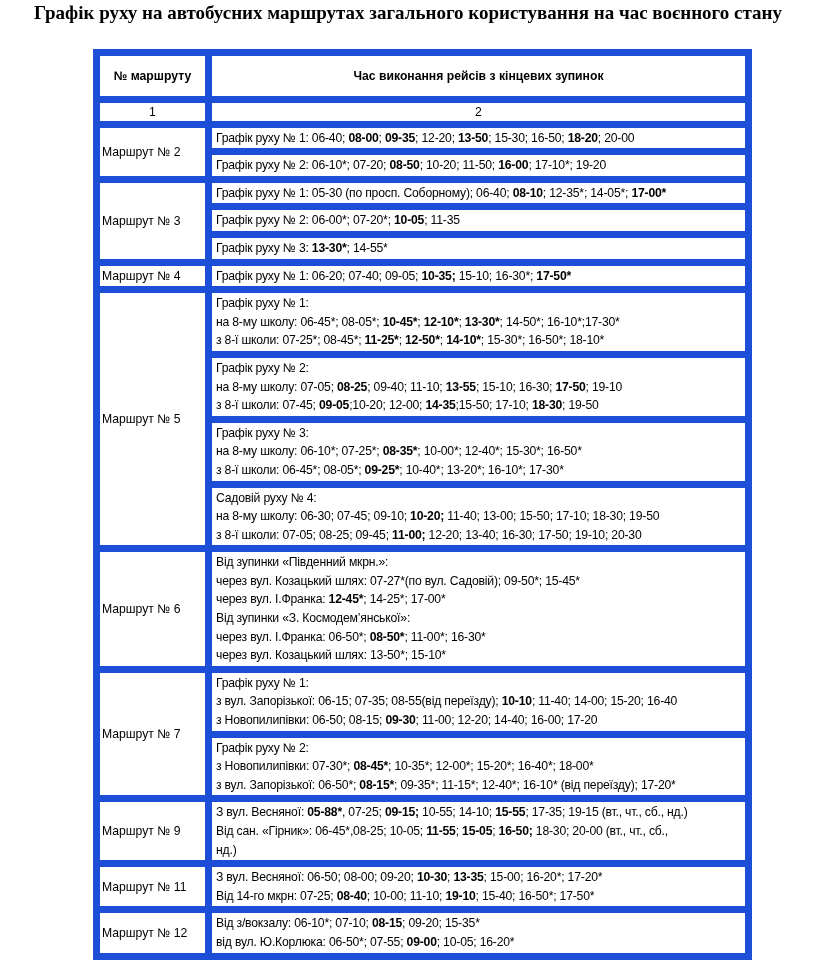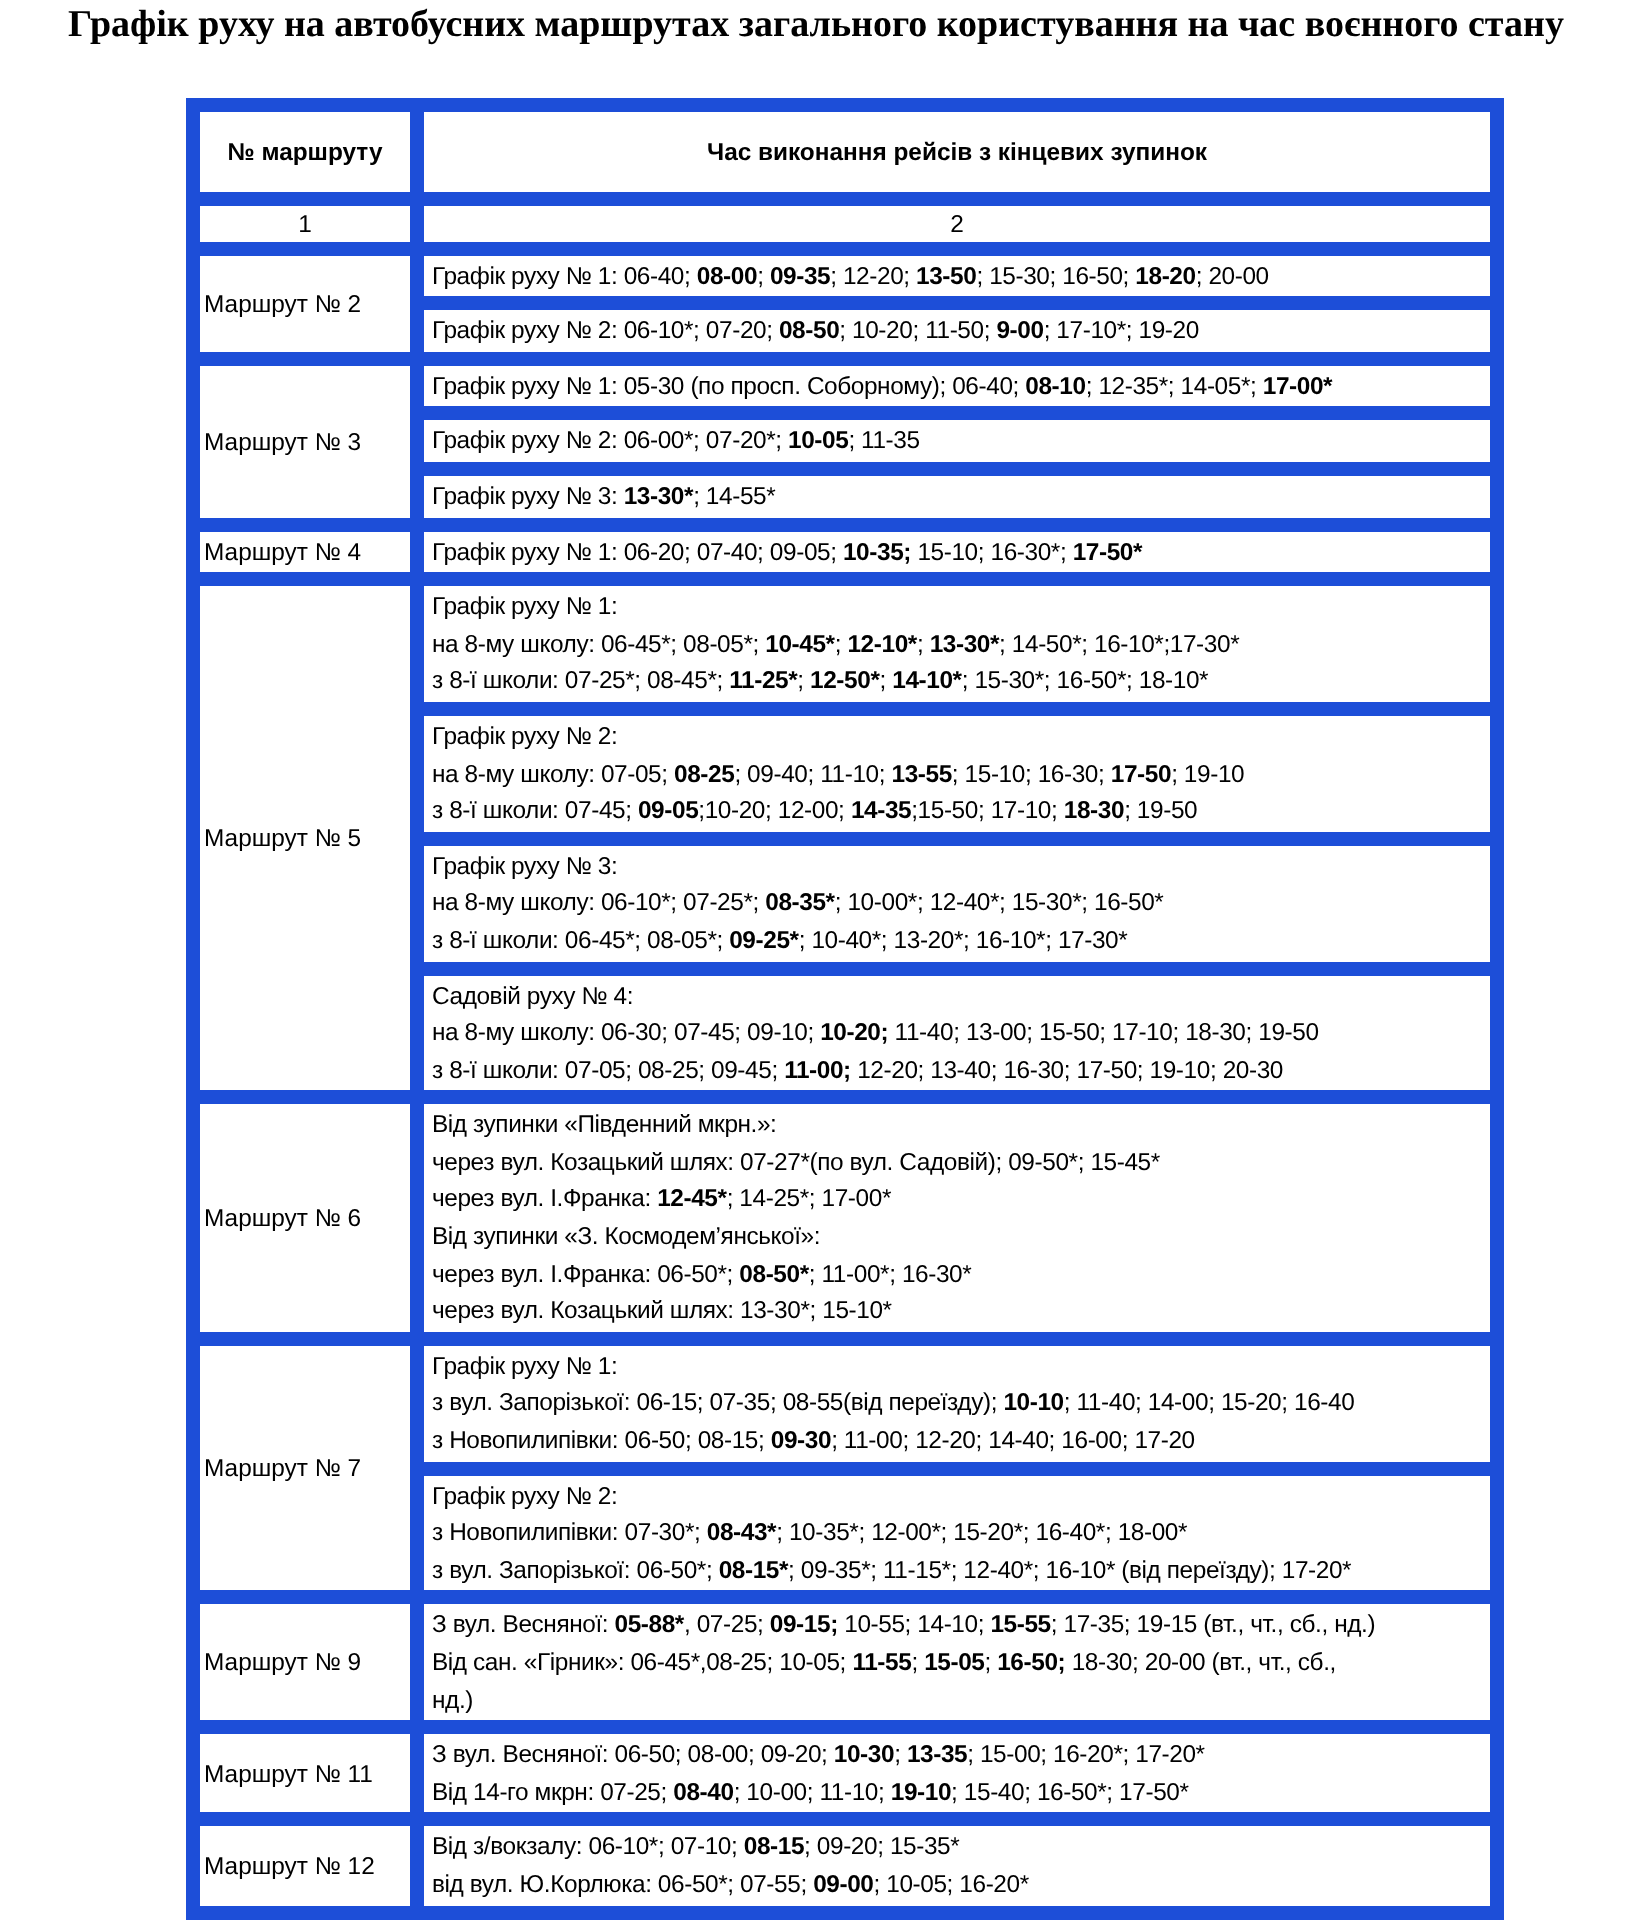--- a/index.html
+++ b/index.html
@@ -87,21 +87,21 @@
     </thead>
     <tbody>
         <tr class="route-start">
           <td class="route-name" rowspan="2">Маршрут № 2</td>
           <td class="times-cell">
             <div class="line">Графік руху № 1: 06-40; <b>08-00</b>; <b>09-35</b>; 12-20; <b>13-50</b>; 15-30; 16-50; <b>18-20</b>; 20-00</div>
           </td>
         </tr>
         <tr>
           <td class="times-cell">
-            <div class="line">Графік руху № 2: 06-10*; 07-20; <b>08-50</b>; 10-20; 11-50; <b>9-00</b>; 17-10*; 19-20</div>
+            <div class="line">Графік руху № 2: 06-10*; 07-20; <b>08-50</b>; 10-20; 11-50; <b>16-00</b>; 17-10*; 19-20</div>
           </td>
         </tr>
         <tr class="route-start">
           <td class="route-name" rowspan="3">Маршрут № 3</td>
           <td class="times-cell">
             <div class="line">Графік руху № 1: 05-30 (по просп. Соборному); 06-40; <b>08-10</b>; 12-35*; 14-05*; <b>17-00*</b></div>
           </td>
         </tr>
         <tr>
           <td class="times-cell">
@@ -149,35 +149,35 @@
           </td>
         </tr>
         <tr class="route-start">
           <td class="route-name" rowspan="1">Маршрут № 6</td>
           <td class="times-cell">
             <div class="line">Від зупинки «Південний мкрн.»:</div>
             <div class="line">через вул. Козацький шлях: 07-27*(по вул. Садовій); 09-50*; 15-45*</div>
             <div class="line">через вул. І.Франка: <b>12-45*</b>; 14-25*; 17-00*</div>
             <div class="line">Від зупинки «З. Космодем’янської»:</div>
             <div class="line">через вул. І.Франка: 06-50*; <b>08-50*</b>; 11-00*; 16-30*</div>
-            <div class="line">через вул. Козацький шлях: 13-30*; 15-10*</div>
+            <div class="line">через вул. Козацький шлях: 13-50*; 15-10*</div>
           </td>
         </tr>
         <tr class="route-start">
           <td class="route-name" rowspan="2">Маршрут № 7</td>
           <td class="times-cell">
             <div class="line">Графік руху № 1:</div>
             <div class="line">з вул. Запорізької: 06-15; 07-35; 08-55(від переїзду); <b>10-10</b>; 11-40; 14-00; 15-20; 16-40</div>
             <div class="line">з Новопилипівки: 06-50; 08-15; <b>09-30</b>; 11-00; 12-20; 14-40; 16-00; 17-20</div>
           </td>
         </tr>
         <tr>
           <td class="times-cell">
             <div class="line">Графік руху № 2:</div>
-            <div class="line">з Новопилипівки: 07-30*; <b>08-43*</b>; 10-35*; 12-00*; 15-20*; 16-40*; 18-00*</div>
+            <div class="line">з Новопилипівки: 07-30*; <b>08-45*</b>; 10-35*; 12-00*; 15-20*; 16-40*; 18-00*</div>
             <div class="line">з вул. Запорізької: 06-50*; <b>08-15*</b>; 09-35*; 11-15*; 12-40*; 16-10* (від переїзду); 17-20*</div>
           </td>
         </tr>
         <tr class="route-start">
           <td class="route-name" rowspan="1">Маршрут № 9</td>
           <td class="times-cell">
             <div class="line">З вул. Весняної: <b>05-88*</b>, 07-25; <b>09-15;</b> 10-55; 14-10; <b>15-55</b>; 17-35; 19-15 (вт., чт., сб., нд.)</div>
             <div class="line">Від сан. «Гірник»: 06-45*,08-25; 10-05; <b>11-55</b>; <b>15-05</b>; <b>16-50;</b> 18-30; 20-00 (вт., чт., сб.,</div>
             <div class="line">нд.)</div>
           </td>

